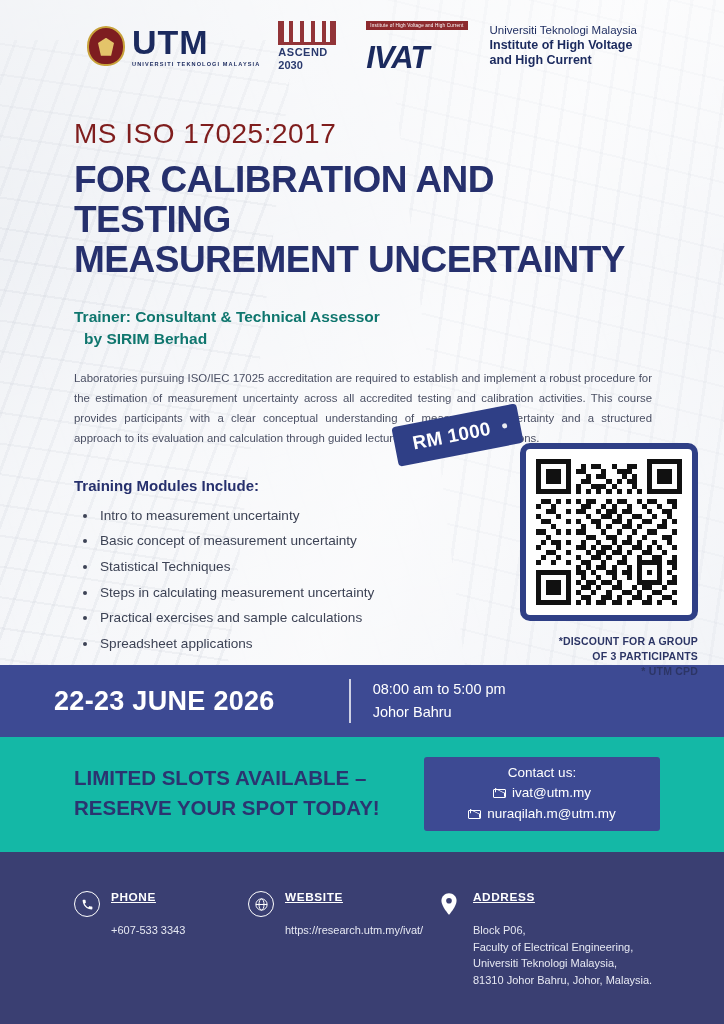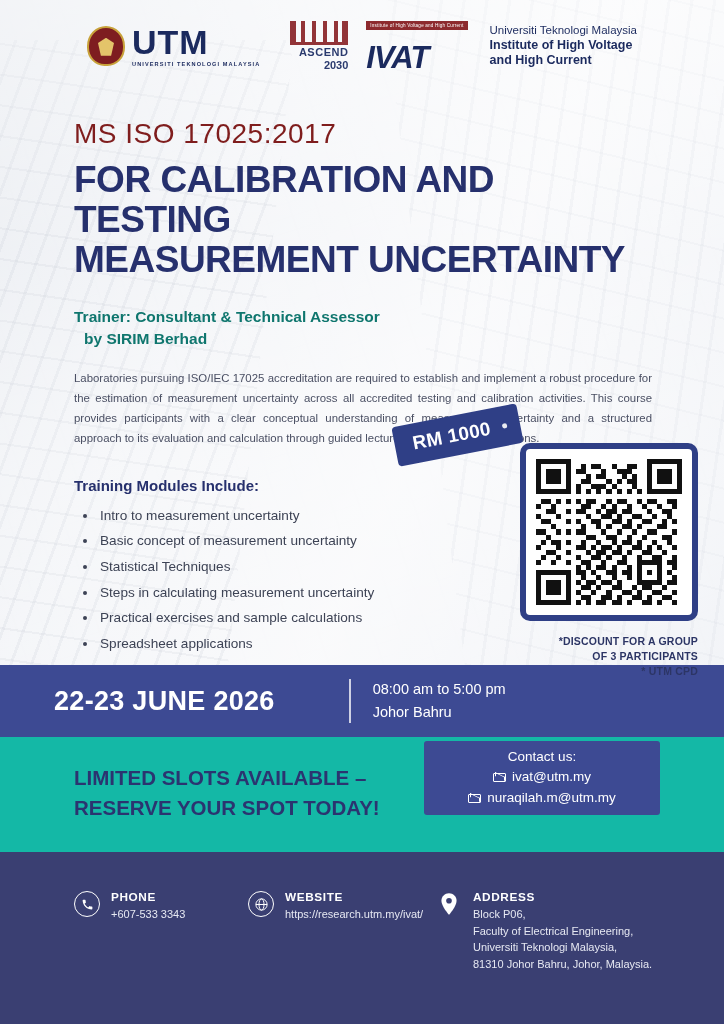--- a/index.html
+++ b/index.html
@@ -97,21 +97,21 @@
   .utm-small {
     font-size: 5.6px;
     letter-spacing: 1.1px;
     color: #1b2a5e;
     font-weight: bold;
     margin-top: 3px;
   }
   .logo-ascend {
     width: 70px; height: 50px;
     display: flex; flex-direction: column;
-    align-items: flex-end; justify-content: flex-end;
+    align-items: flex-start; justify-content: flex-end;
     position: relative;
   }
   .ascend-arch {
     width: 58px; height: 24px;
     background:
       linear-gradient(90deg, #8d2a2e 0 6px, transparent 6px calc(100% - 6px), #8d2a2e calc(100% - 6px) 100%),
       repeating-linear-gradient(90deg, #8d2a2e 0 4px, rgba(255,255,255,0) 4px 11px);
     border-bottom: 3px solid #8d2a2e;
     opacity: 0.95;
   }
@@ -308,21 +308,21 @@
   .slots-text {
     position: absolute;
     left: 74px; top: 26px;
     font-size: 20.5px;
     font-weight: bold;
     color: #2b3470;
     line-height: 1.45;
   }
   .contact-card {
     position: absolute;
-    left: 424px; top: 4px;
+    left: 424px; top: 20px;
     width: 236px; height: 74px;
     background: #3d4a93;
     border-radius: 3px;
     color: #ffffff;
     text-align: center;
     padding-top: 8px;
   }
   .contact-card .ct-head { font-size: 13.5px; margin-bottom: 3px; }
   .contact-card .ct-line {
     font-size: 13.5px;
@@ -370,21 +370,22 @@
     border-radius: 50%;
     display: flex; align-items: center; justify-content: center;
     flex: 0 0 auto;
     margin-top: 1px;
   }
   .f-ico.pin { border: none; }
   .f-head {
     font-size: 11.8px;
     font-weight: bold;
     letter-spacing: 0.6px;
-    margin-bottom: 2px;
+    margin-bottom: 18px;
+    text-decoration: underline;
   }
   .f-body { font-size: 11px; line-height: 1.5; color: #e6e8f2; }
   svg { display: block; }
 </style>
 </head>
 <body>
 
 <div class="poster">
 
   <div class="bg-photo"></div>

